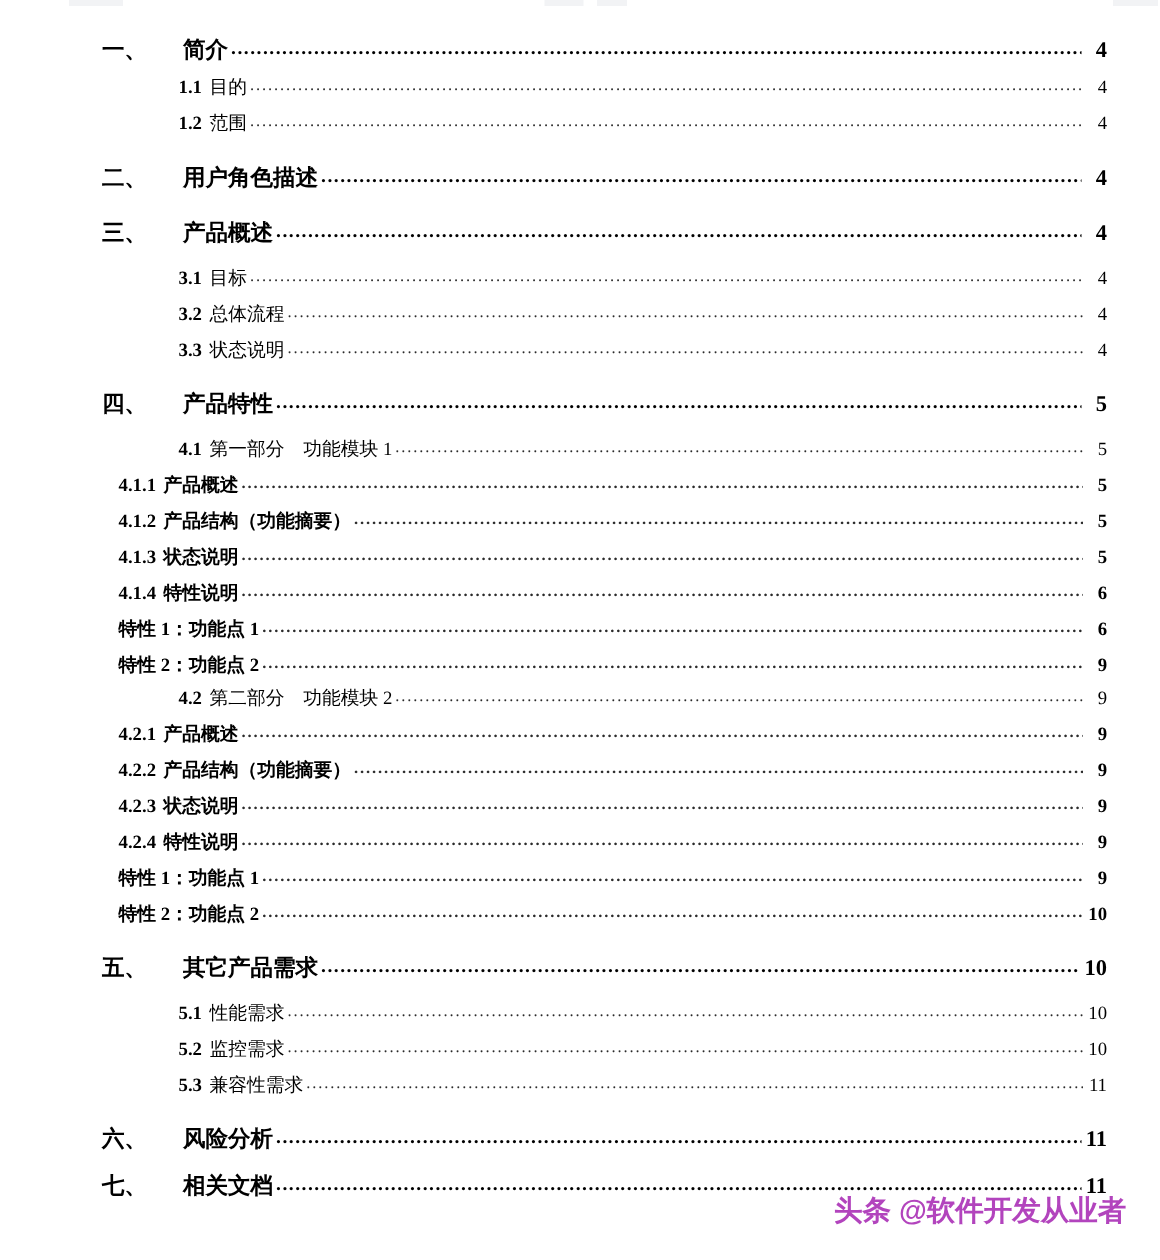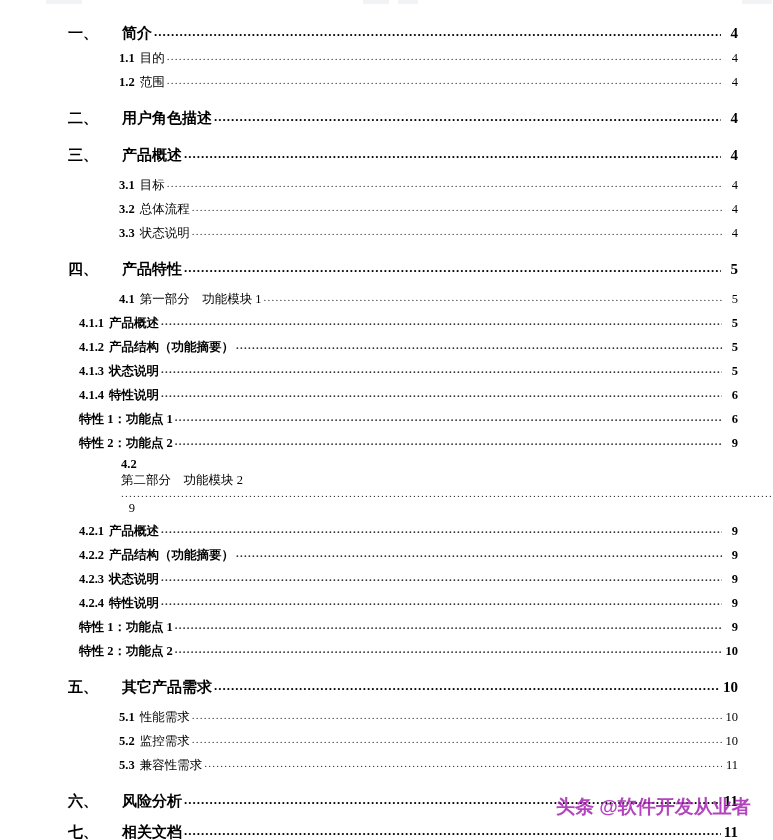--- a/index.html
+++ b/index.html
@@ -136,21 +136,21 @@
   .lvl3 .leader::after {
     font-size: 11px;
     letter-spacing: 1.25px;
     color: #2b2b2b;
   }
   .lvl3 .toc-page { min-width: 13px; }
 
   
   .gap-lg { margin-top: 18px; }
   .gap-md { margin-top: 12px; }
-  .gap-sm { margin-top: 5px; flex-direction: column; }
+  .gap-sm { margin-top: 5px; }
 
   
   .watermark {
     position: absolute;
     left: 556px;
     top: 794px;
     font-family: "Liberation Sans", "DejaVu Sans", sans-serif;
     font-size: 19px;
     font-weight: bold;
     color: #a21caf;

